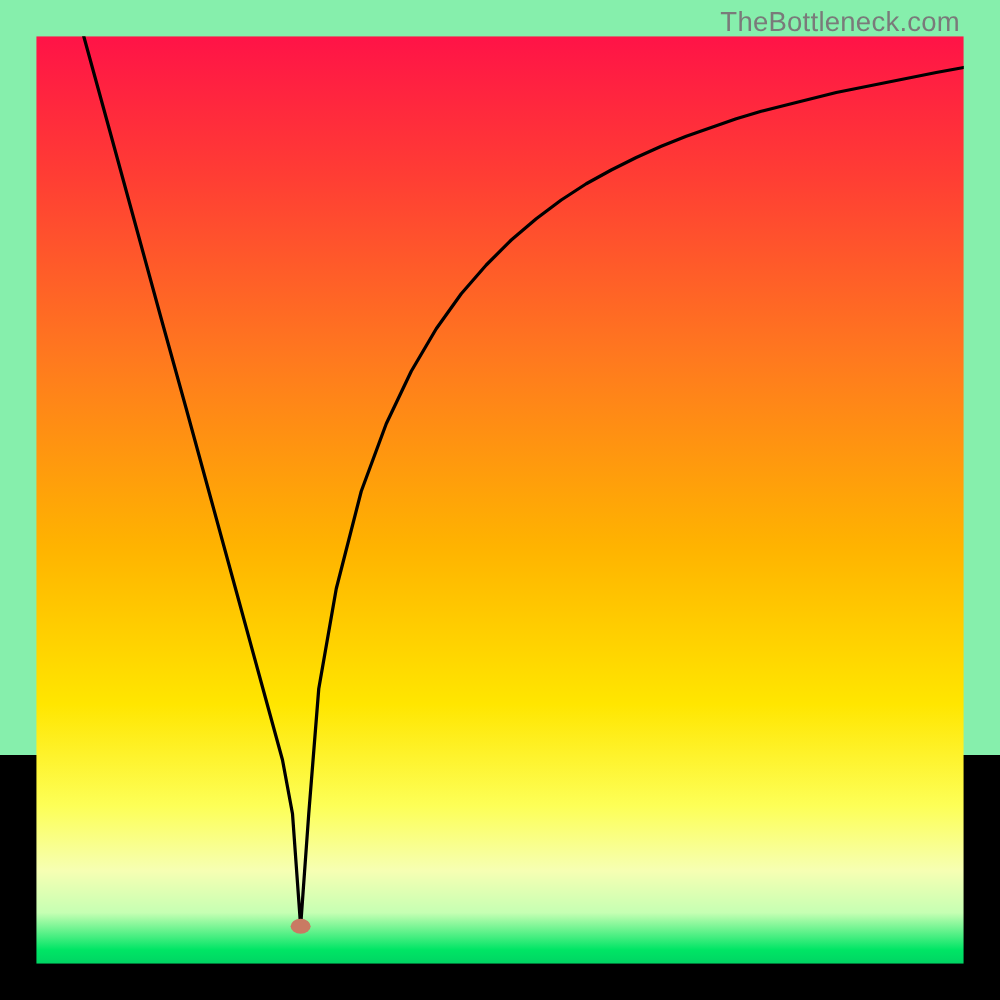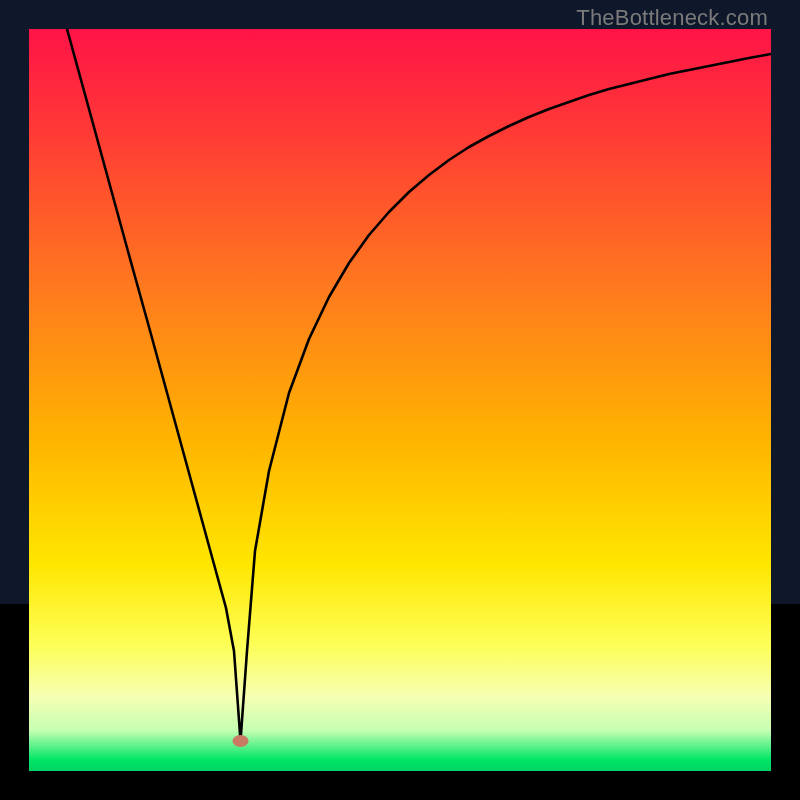--- a/index.html
+++ b/index.html
@@ -9,21 +9,21 @@
     height: 800px;
     background: #000;
     overflow: hidden;
   }
   .frame {
     position: absolute;
     left: 0;
     top: 0;
     width: 800px;
     height: 604px;
-    background: #0f172a;
+    background: #86efac;
   }
   .plot-area {
     position: absolute;
     left: 29px;
     top: 29px;
     width: 742px;
     height: 742px;
   }
   .watermark {
     position: absolute;

